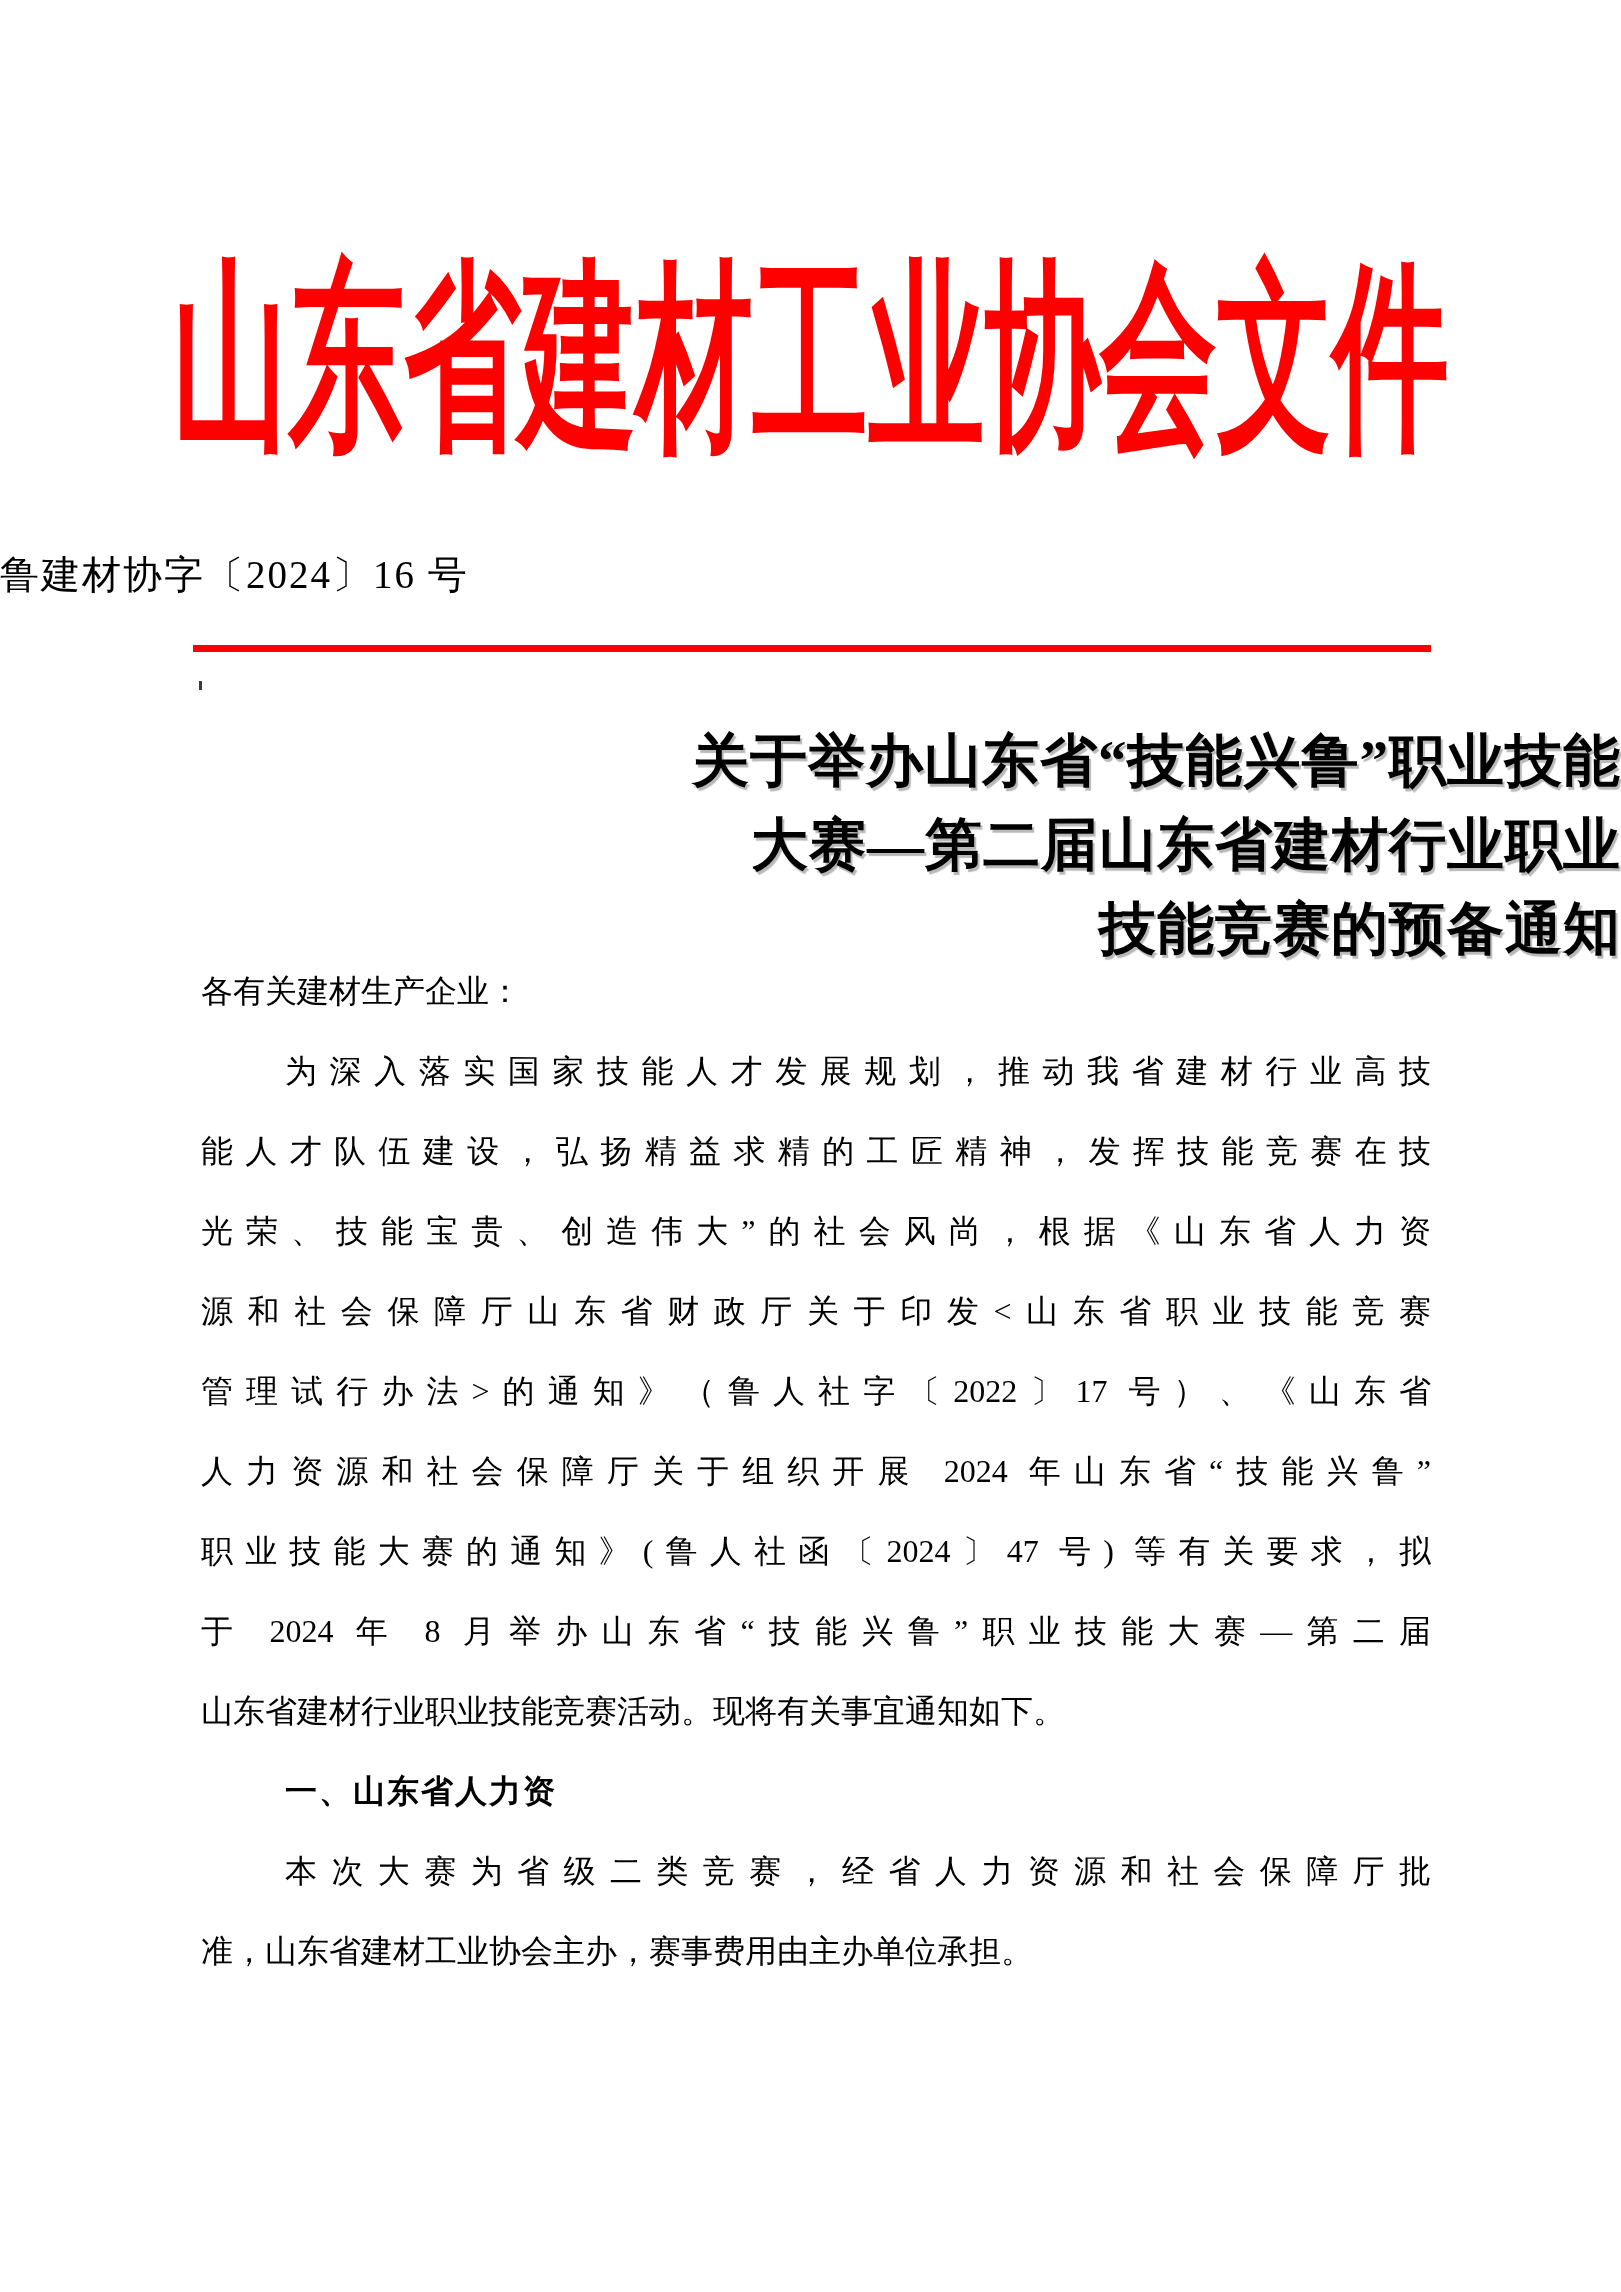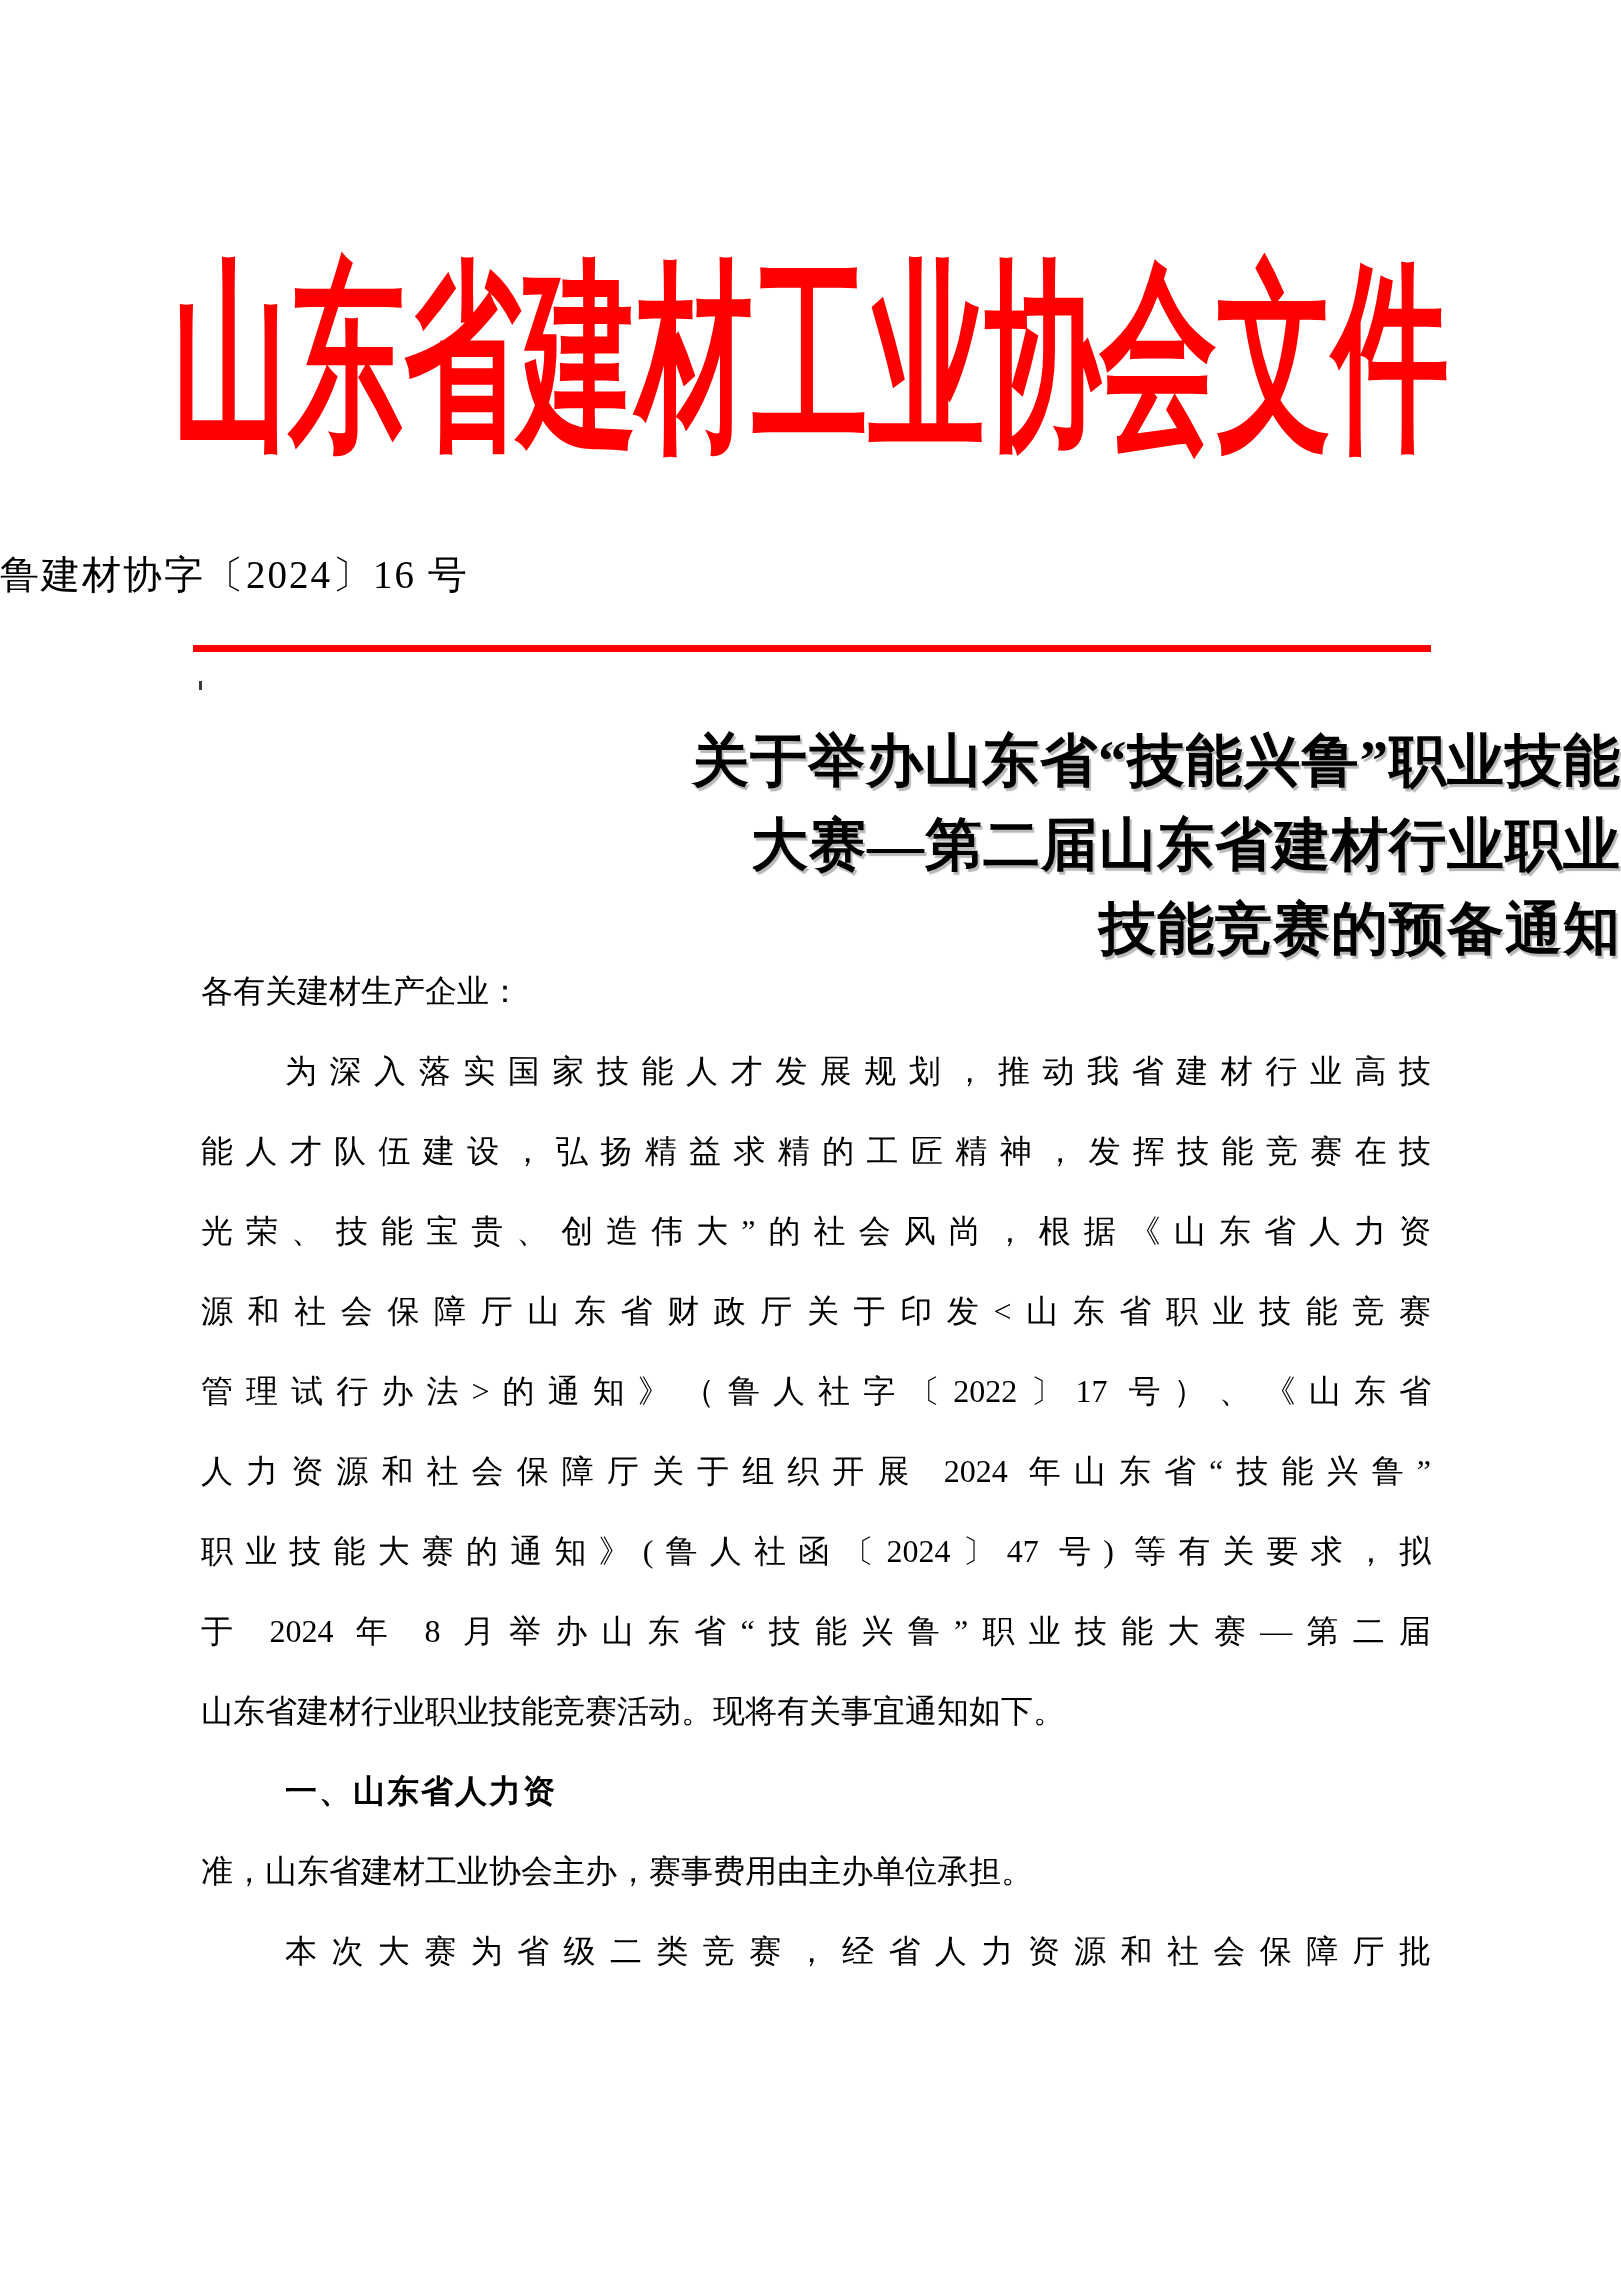--- a/index.html
+++ b/index.html
@@ -105,20 +105,20 @@
     <div class="line justify">光荣、技能宝贵、创造伟大”的社会风尚，根据《山东省人力资</div>
     <div class="line justify">源和社会保障厅山东省财政厅关于印发&lt;山东省职业技能竞赛</div>
     <div class="line justify">管理试行办法&gt;的通知》（鲁人社字〔2022〕17 号）、《山东省</div>
     <div class="line justify">人力资源和社会保障厅关于组织开展 2024 年山东省“技能兴鲁”</div>
     <div class="line justify">职业技能大赛的通知》(鲁人社函〔2024〕47 号) 等有关要求，拟</div>
     <div class="line justify">于 2024 年 8 月举办山东省“技能兴鲁”职业技能大赛—第二届</div>
     <div class="line">山东省建材行业职业技能竞赛活动。现将有关事宜通知如下。</div>
 
     <div class="line heading indent">一、山东省人力资</div>
 
+    <div class="line justify indent">本次大赛为省级二类竞赛，经省人力资源和社会保障厅批</div>
     <div class="line">准，山东省建材工业协会主办，赛事费用由主办单位承担。</div>
-    <div class="line justify indent">本次大赛为省级二类竞赛，经省人力资源和社会保障厅批</div>
   </div>
 
   <div class="page-number">1</div>
 
 </div>
 
 
 </body></html>

